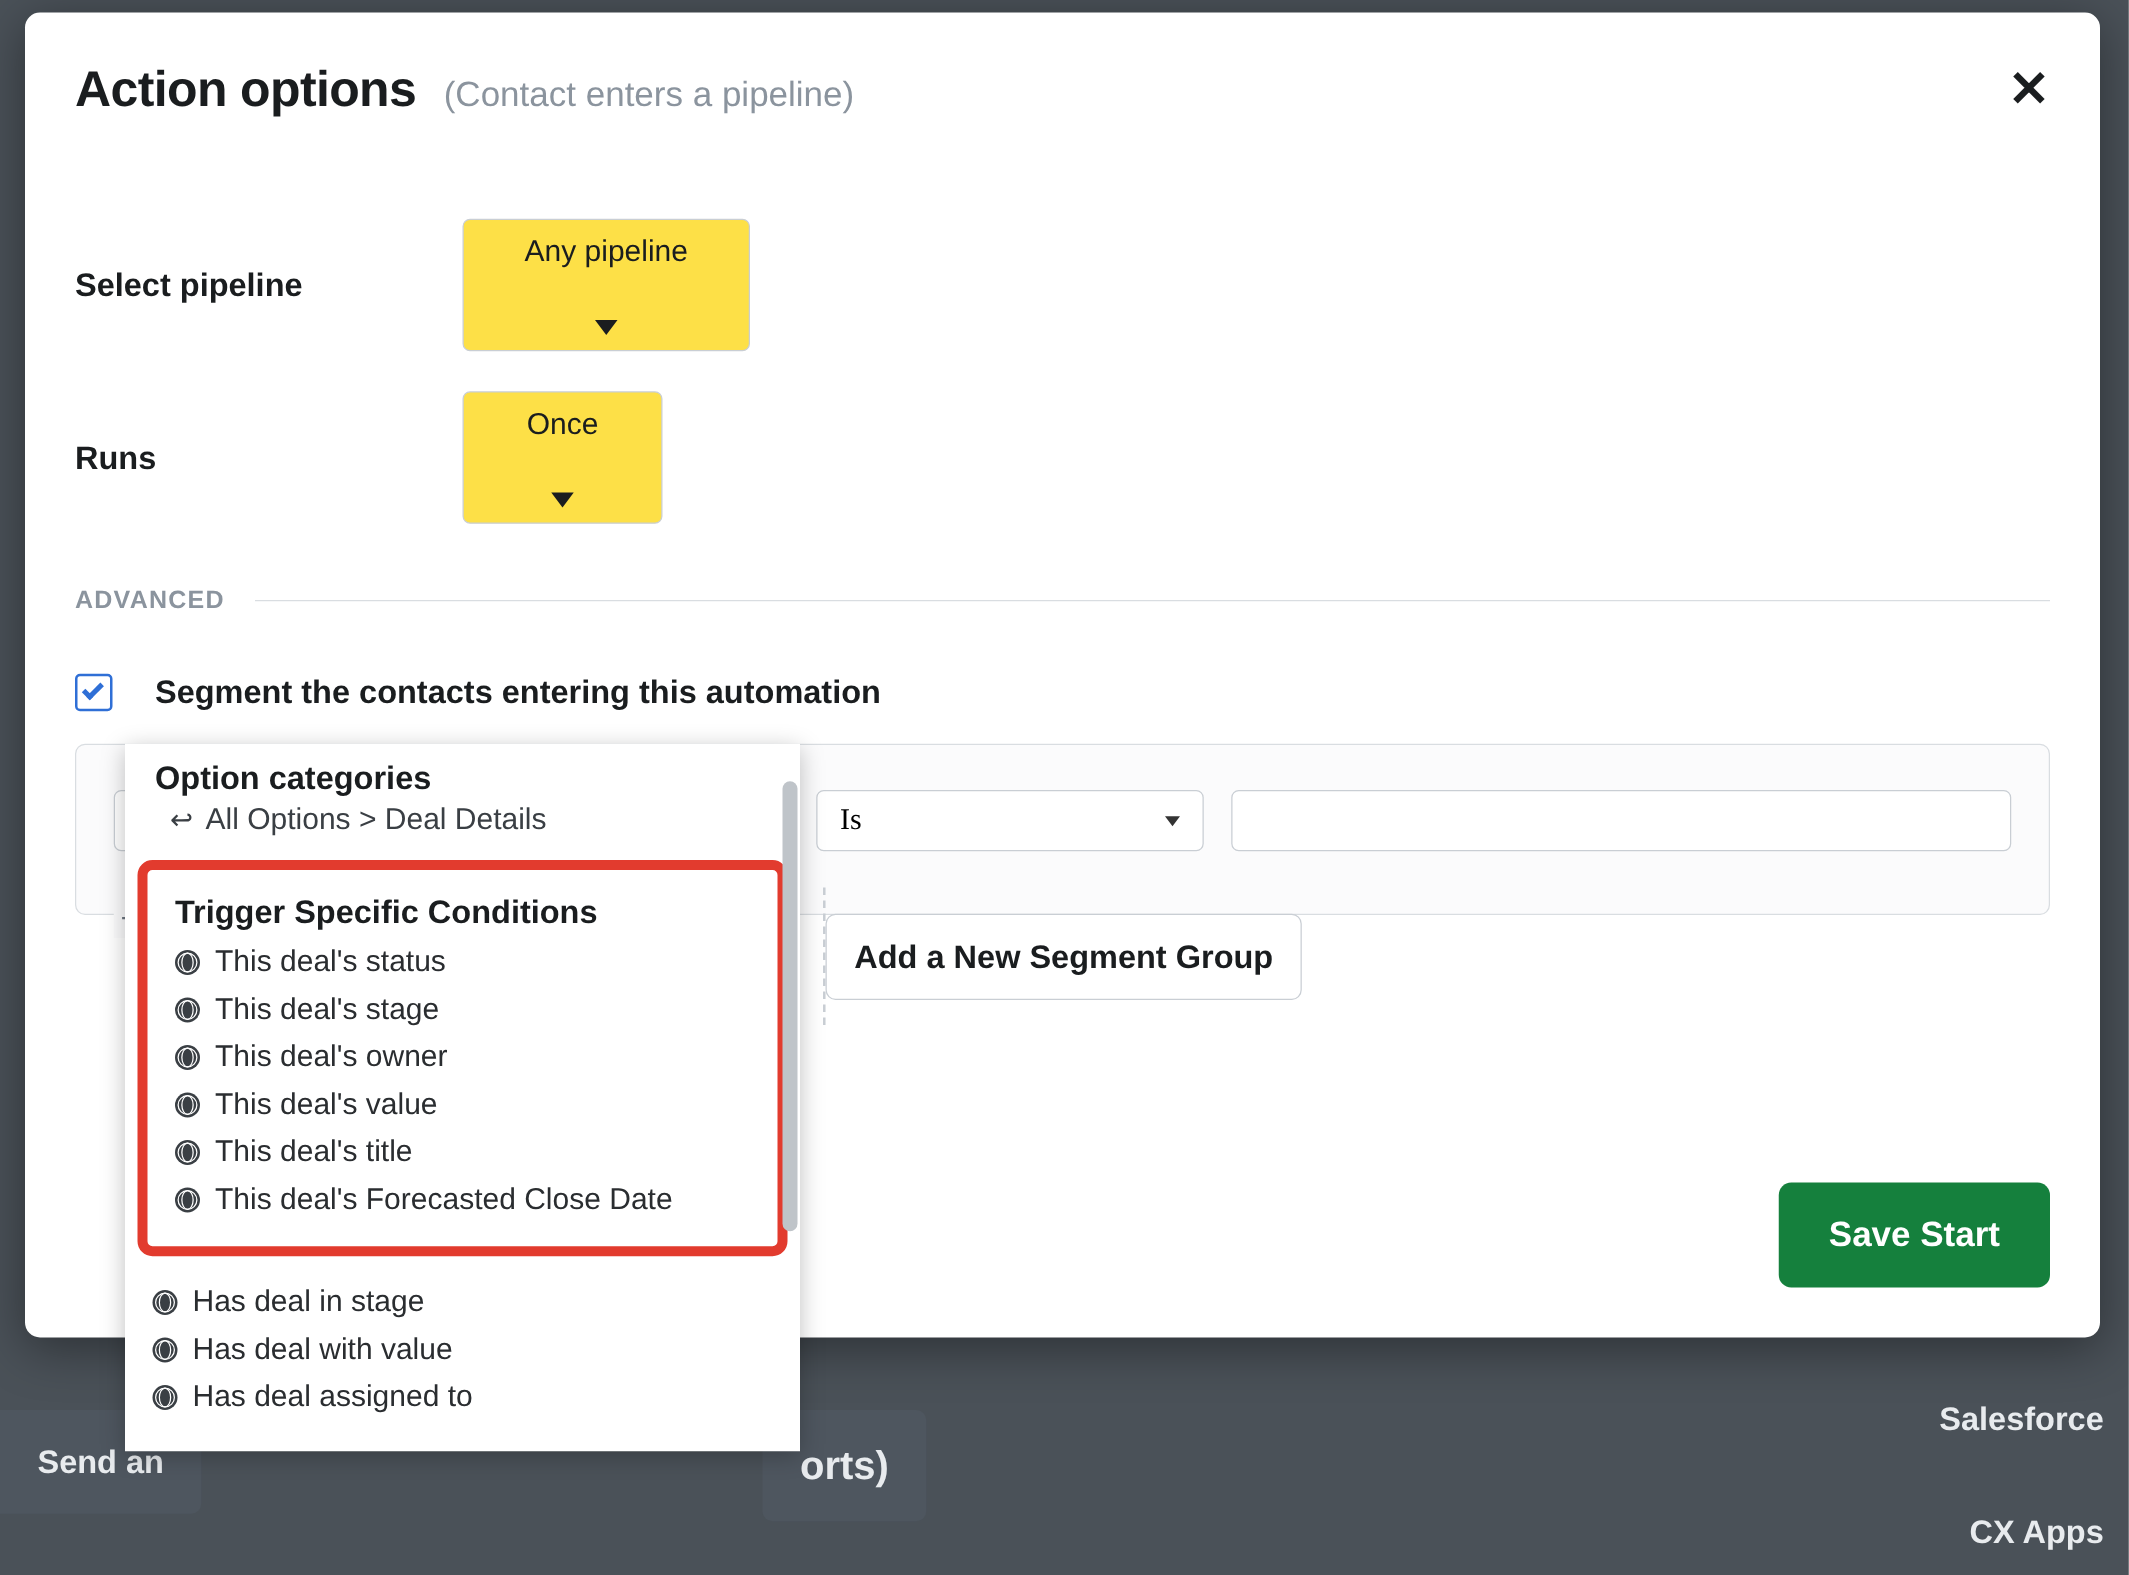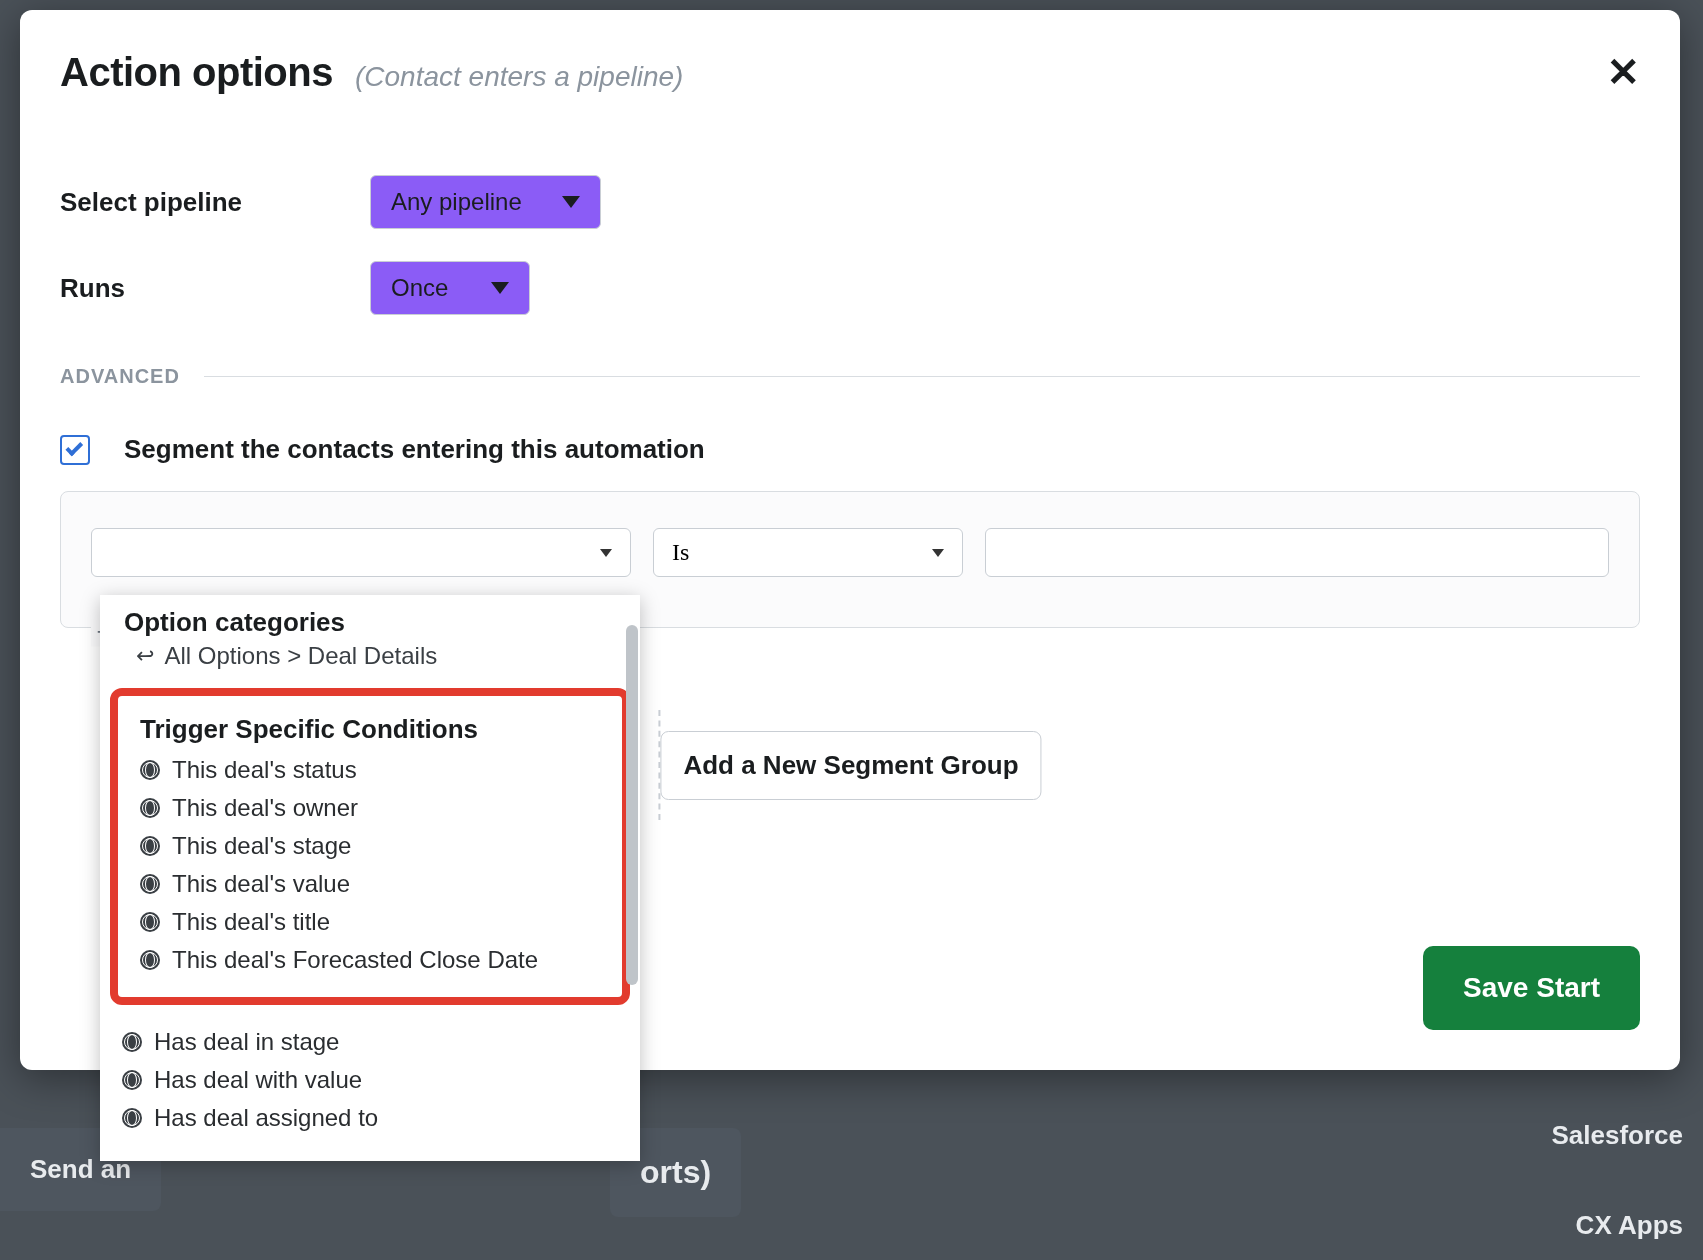--- a/index.html
+++ b/index.html
@@ -31,21 +31,20 @@
   .title-row { display: flex; align-items: baseline; gap: 22px; }
   .modal-title {
     font-size: 40px;
     font-weight: 800;
     color: #1a1d1f;
     letter-spacing: -0.5px;
   }
   .modal-subtitle {
     font-size: 28px;
     color: #8b949e;
-    font-style: italic;
   }
   .close-btn {
     font-size: 40px;
     font-weight: 700;
     line-height: 1;
     cursor: pointer;
     color: #1a1d1f;
     user-select: none;
   }
   .form-section { margin-top: 80px; }
@@ -59,27 +58,28 @@
     font-size: 26px;
     font-weight: 800;
     color: #1a1d1f;
   }
   .select {
     border: 1px solid #c9ced4;
     border-radius: 6px;
     padding: 12px 20px;
     font-size: 24px;
     color: #1a1d1f;
-    background: #8b5cf6;
+    background: #fde047;
     display: inline-flex;
     align-items: center;
     gap: 40px;
     cursor: pointer;
     min-width: 160px;
     justify-content: space-between;
+    flex-direction: column;
   }
   .select.wide { min-width: 230px; }
   .caret-down {
     width: 0; height: 0;
     border-left: 9px solid transparent;
     border-right: 9px solid transparent;
     border-top: 12px solid #1a1d1f;
   }
   .section-heading {
     font-size: 20px;
@@ -399,25 +399,25 @@
 
   <div class="highlight-box">
     <div class="group-title">Trigger Specific Conditions</div>
     <div id="trigger-items">
         <div class="dd-item">
           <span class="globe-icon"></span>
           <span>This deal's status</span>
         </div>
         <div class="dd-item">
           <span class="globe-icon"></span>
+          <span>This deal's stage</span>
+        </div>
+        <div class="dd-item">
+          <span class="globe-icon"></span>
           <span>This deal's owner</span>
-        </div>
-        <div class="dd-item">
-          <span class="globe-icon"></span>
-          <span>This deal's stage</span>
         </div>
         <div class="dd-item">
           <span class="globe-icon"></span>
           <span>This deal's value</span>
         </div>
         <div class="dd-item">
           <span class="globe-icon"></span>
           <span>This deal's title</span>
         </div>
         <div class="dd-item">

